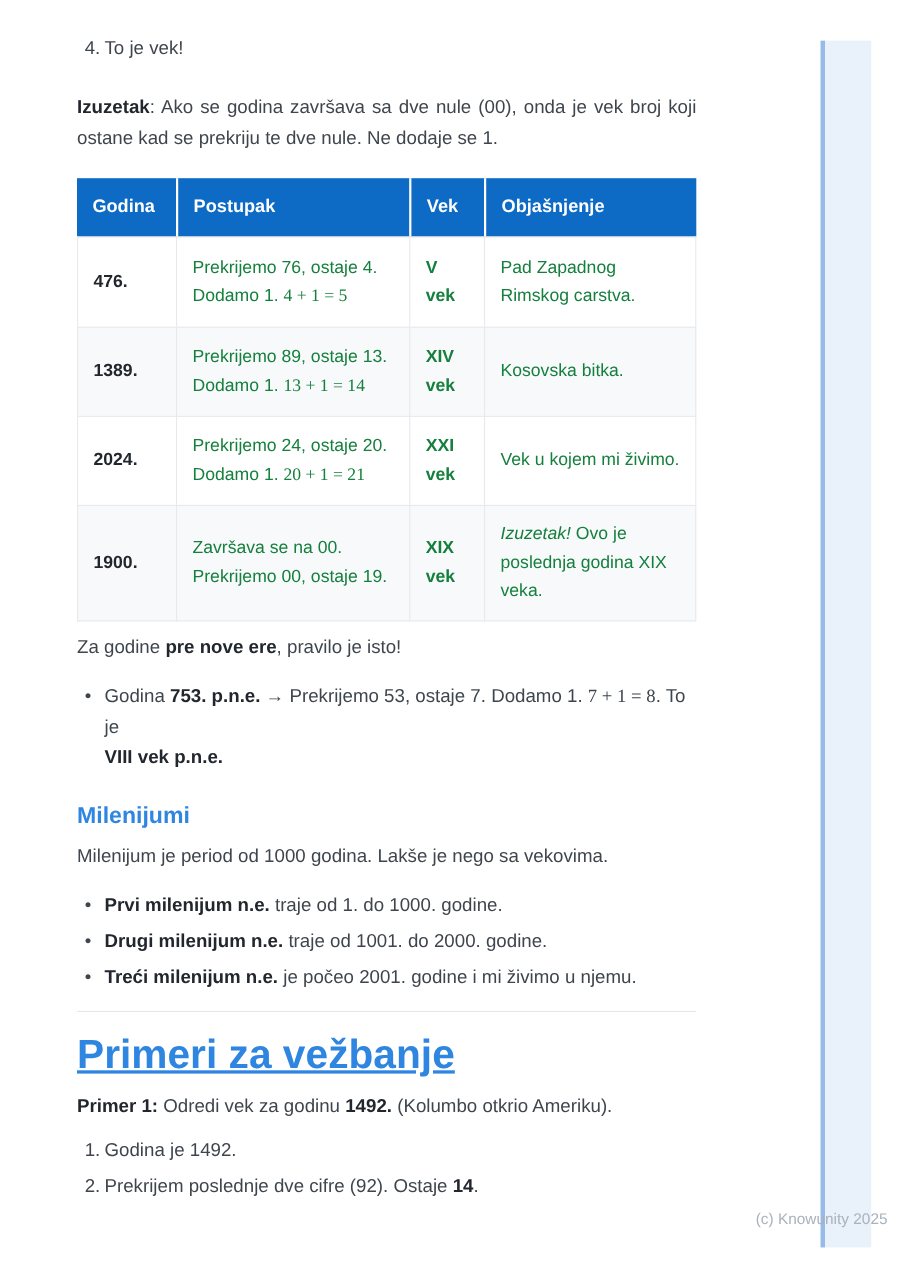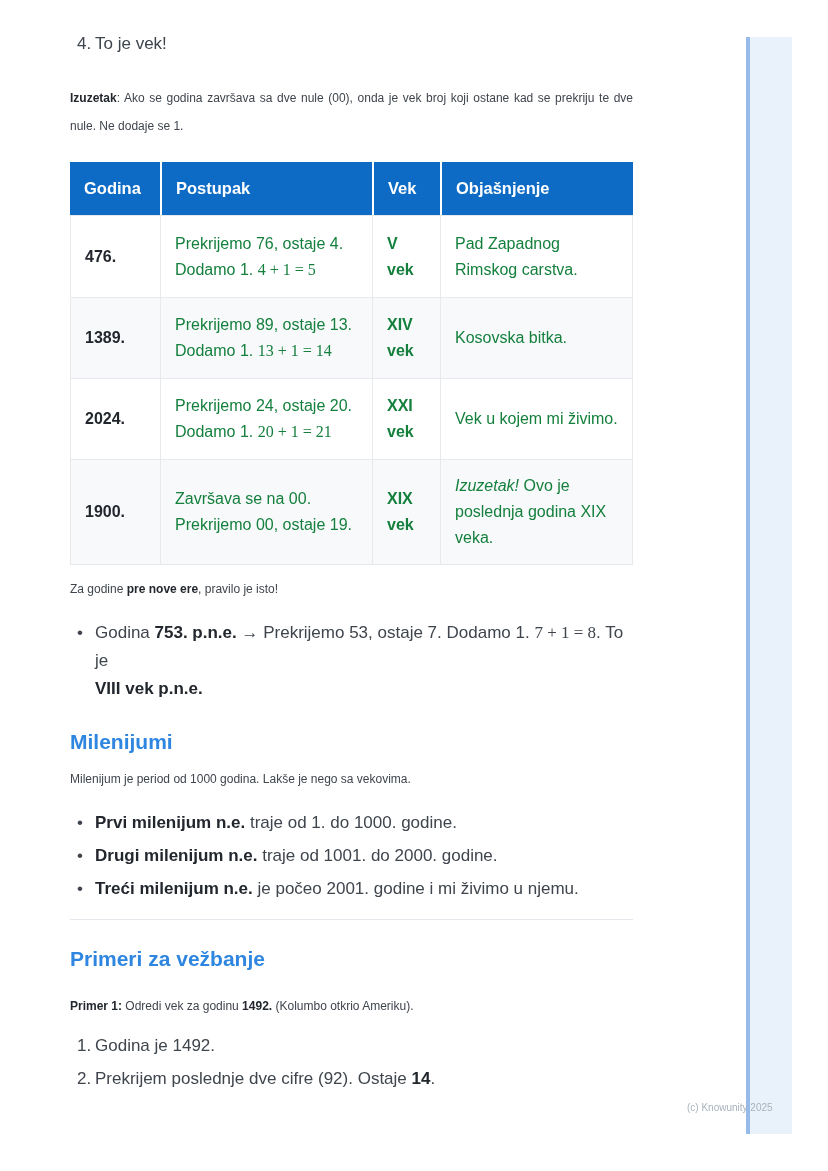--- a/index.html
+++ b/index.html
@@ -5,41 +5,41 @@
   html,body { margin:0; padding:0; }
   body {
     width:828px; height:1171px; position:relative; overflow:hidden;
     background:#ffffff;
     font-family:"Liberation Sans","DejaVu Sans",sans-serif;
     color:#3f454d;
     -webkit-font-smoothing:antialiased;
   }
   .content { position:absolute; left:70px; top:0; width:563px; }
 
-  p { margin:0; font-size:12px; line-height:28px; }
+  p { margin:0; font-size:17px; line-height:28px; }
   .b { font-weight:700; color:#22272e; }
   .i { font-style:italic; }
   .m { font-family:"Liberation Serif","DejaVu Serif",serif; }
 
   
   .list { margin:0; padding:0; list-style:none; }
   .list li { display:flex; font-size:17px; line-height:28px; padding-left:7px; }
   .list li + li { margin-top:5px; }
   .list .marker { width:18px; flex:none; }
   .list .li-body { flex:1; min-width:0; }
 
   .list-top { margin-top:30px; }
   .p-exception { margin-top:26px; text-align:justify; }
   .p-zagodine { margin-top:10px; }
   .list-pne { margin-top:16px; }
   h3.section { margin:24px 0 0; font-size:21px; line-height:30px; font-weight:700; color:#2e86e0; }
   .p-milenijum { margin-top:8px; }
   .list-milenijumi { margin-top:16px; }
   hr.divider { margin:16px 0 0; border:0; border-top:1px solid #e3e6ea; }
-  h2.section { margin:20px 0 0; font-size:21px; line-height:38px; font-weight:700; color:#2e86e0; }
+  h2.section { margin:20px 0 0; font-size:37px; line-height:38px; font-weight:700; color:#2e86e0;text-decoration:underline; }
   .p-moram { margin-top:14px; }
   .p-primer1 { margin-top:14px; }
   .list-steps { margin-top:12px; }
 
   
   table.vek-table { margin-top:22px; width:563px; border-collapse:separate; border-spacing:0; table-layout:fixed; }
   table.vek-table th {
     background:#0d6bc5; color:#ffffff; text-align:left; font-size:16.5px; font-weight:700;
     height:53px; padding:0 14px; box-sizing:border-box; vertical-align:middle;
   }
@@ -60,21 +60,21 @@
   table.vek-table tbody tr:nth-child(4) td { height:103px; }
   td.cell-century { font-weight:700; color:#22272e; }
   td.cell-explanation { padding-right:4px; }
 
   
   .side-strip {
     position:absolute; left:746px; top:37px; width:42px; height:1097px;
     background:#e9f1fb; border-left:4px solid #97bbe9;
   }
   .watermark {
-    position:absolute; left:687px; top:1101px; font-size:10px; line-height:14px;
+    position:absolute; left:687px; top:1101px; font-size:14px; line-height:14px;
     color:#a9b2bc; white-space:nowrap; z-index:2;
   }
 </style>
 </head>
 <body>
 
 <div class="side-strip"></div>
 <div class="watermark">(c) Knowunity 2025</div>
 
 <div class="content">

